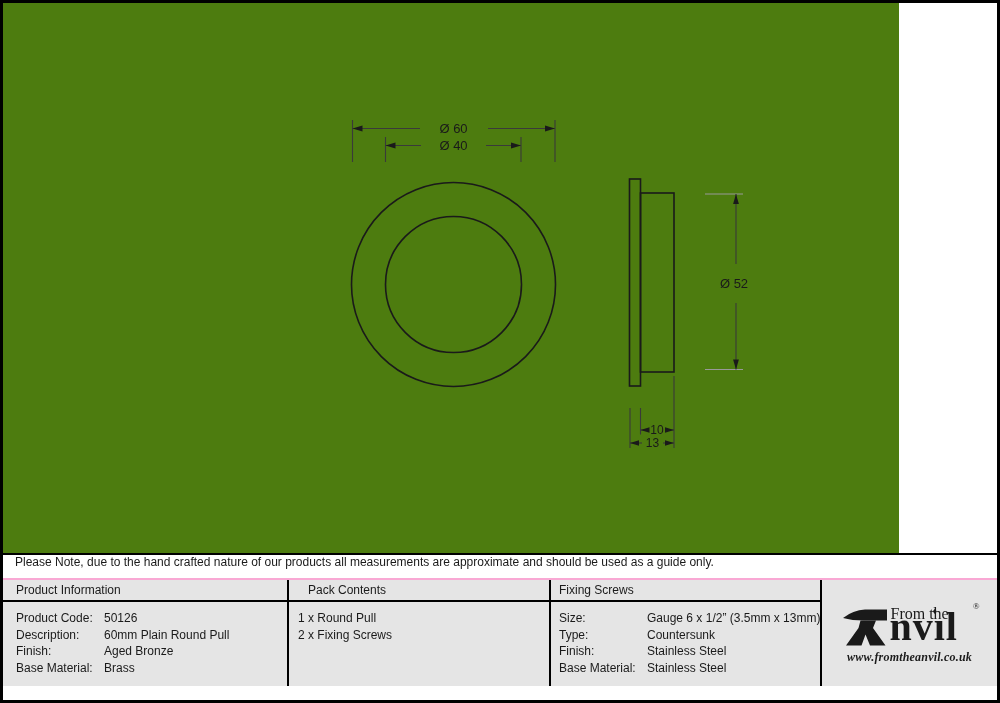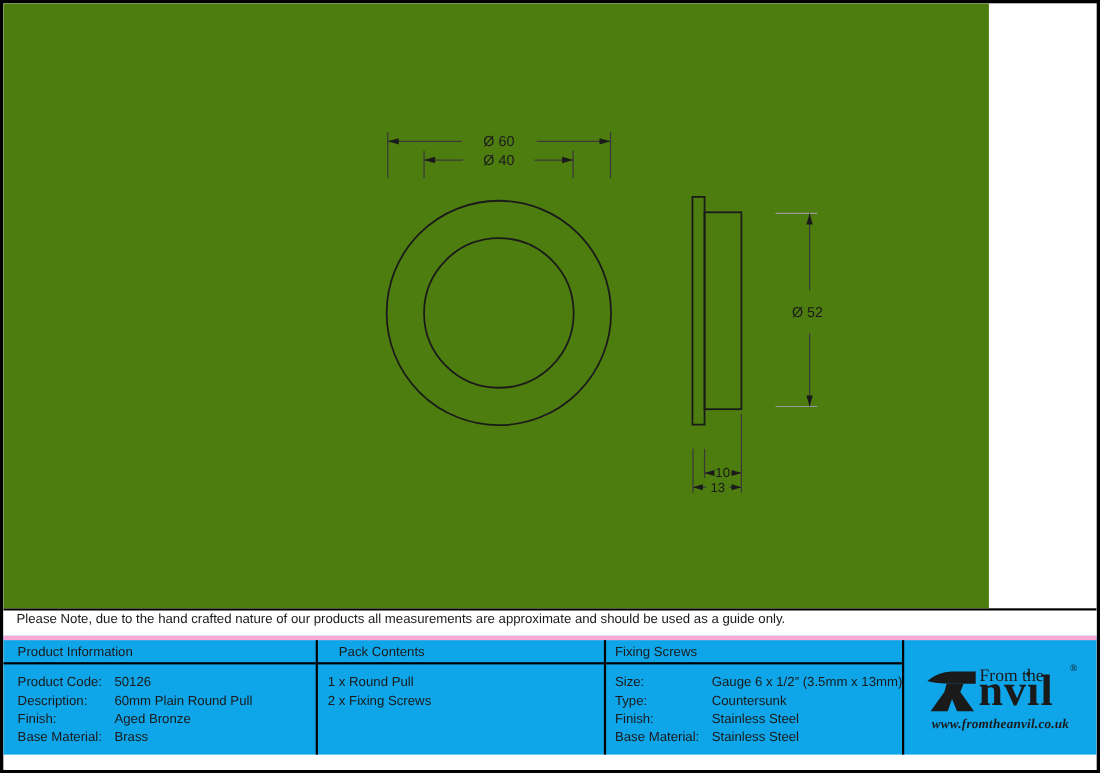--- a/index.html
+++ b/index.html
@@ -16,21 +16,21 @@
 
   .dim-text { font-family:"Liberation Sans", sans-serif; font-size:13px; fill:#1a1a1a; }
   .dim-text-sm { font-family:"Liberation Sans", sans-serif; font-size:12px; fill:#1a1a1a; }
 
   .note-bar {
     height:25px; border-top:2px solid #000;
     display:flex; 
     padding-left:12px; font-size:12px; background:#fff;
   }
 
-  .spec-table { display:flex; height:108px; border-top:4px solid #f9a8d4; background:#0ea5e9; }
+  .spec-table { display:flex; height:108px; border-top:2px solid #f9a8d4; background:#e5e5e5; }
   .col { height:100%; }
   .col-1 { width:286px; border-right:2px solid #000; }
   .col-2 { width:262px; border-right:2px solid #000; }
   .col-3 { width:271px; border-right:2px solid #000; }
   .col-4 { flex:1; display:flex; flex-direction:column; align-items:center; justify-content:center; }
   .col-header {
     height:22px; line-height:20px; border-bottom:2px solid #000;
     font-size:12px; padding-left:13px; white-space:nowrap;
   }
   .col-2 .col-header { padding-left:19px; }

